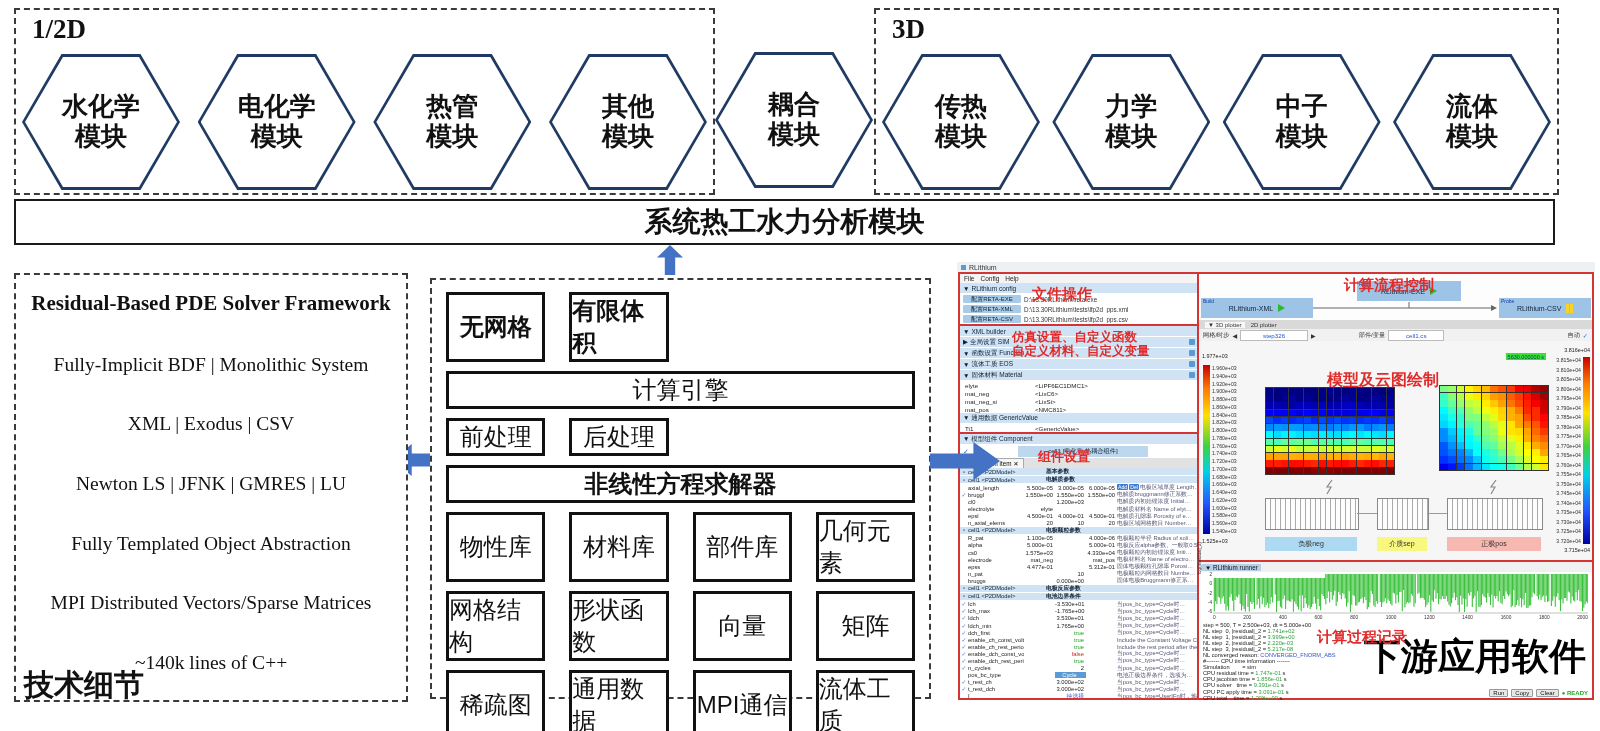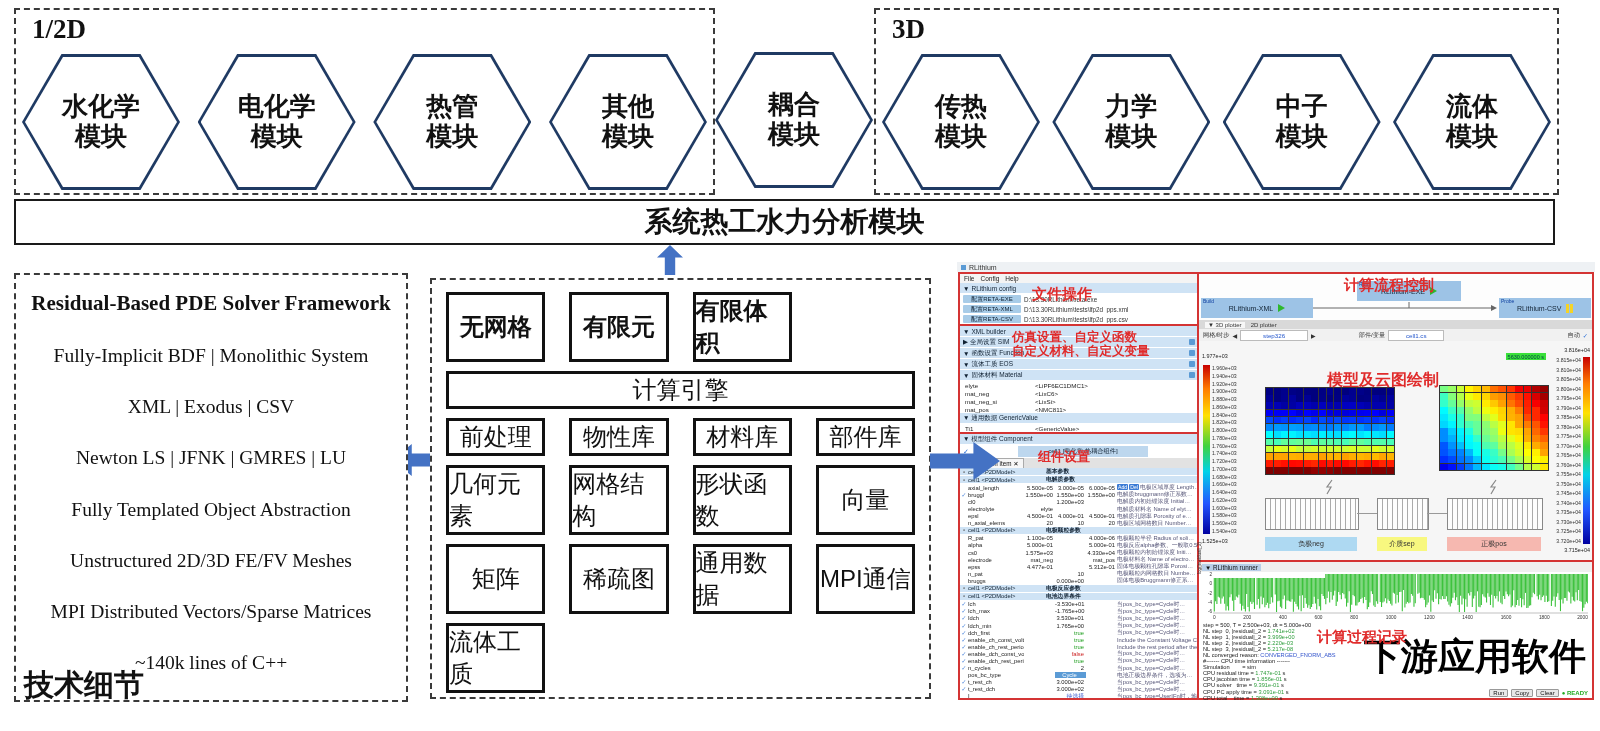--- a/index.html
+++ b/index.html
@@ -198,34 +198,34 @@
   <div class="bluearrow" id="arrow-left"></div>
   <div class="bluearrow" id="arrow-right"></div>
 
   <div class="dashed" id="tech-panel">
     <div id="tech-items">
         <div class="t0">Residual-Based PDE Solver Framework</div>
         <div>Fully-Implicit BDF | Monolithic System</div>
         <div>XML | Exodus | CSV</div>
         <div>Newton LS | JFNK | GMRES | LU</div>
         <div>Fully Templated Object Abstraction</div>
-        <div>Unstructured 2D/3D FE/FV Meshes</div>
         <div>MPI Distributed Vectors/Sparse Matrices</div>
         <div>~140k lines of C++</div>
       </div>
     <div id="tech-caption">技术细节</div>
   </div>
 
   <div class="dashed" id="arch-panel">
     <div id="arch-grid">
         <div class="cell b">无网格</div>
-        <div class="cell b">有限元</div>
         <div class="cell b">有限体积</div>
         <div class="cell full">计算引擎</div>
         <div class="cell">前处理</div>
+        <div class="cell">后处理</div>
+        <div class="cell full b">非线性方程求解器</div>
         <div class="cell">物性库</div>
         <div class="cell">材料库</div>
         <div class="cell">部件库</div>
         <div class="cell">几何元素</div>
         <div class="cell">网格结构</div>
         <div class="cell">形状函数</div>
         <div class="cell">向量</div>
         <div class="cell">矩阵</div>
         <div class="cell">稀疏图</div>
         <div class="cell">通用数据</div>

